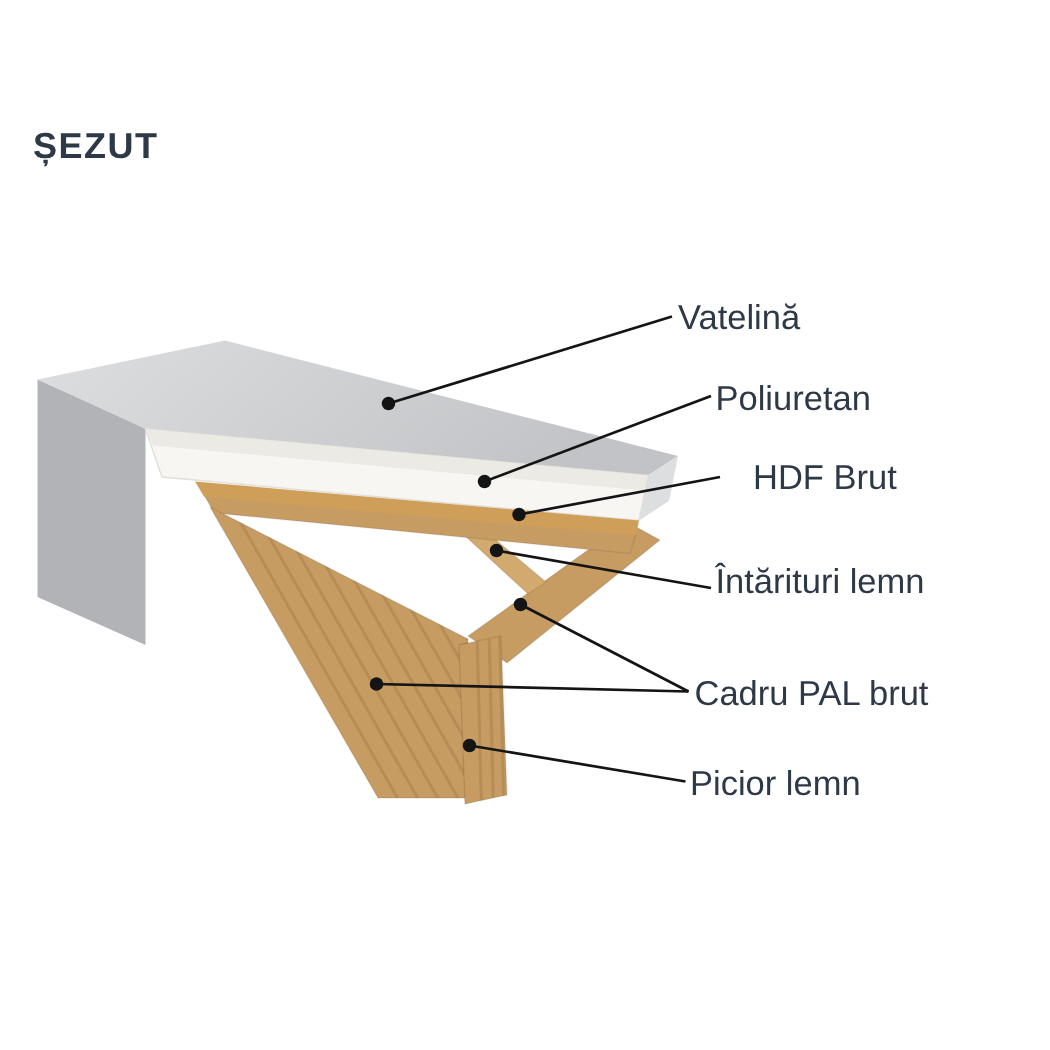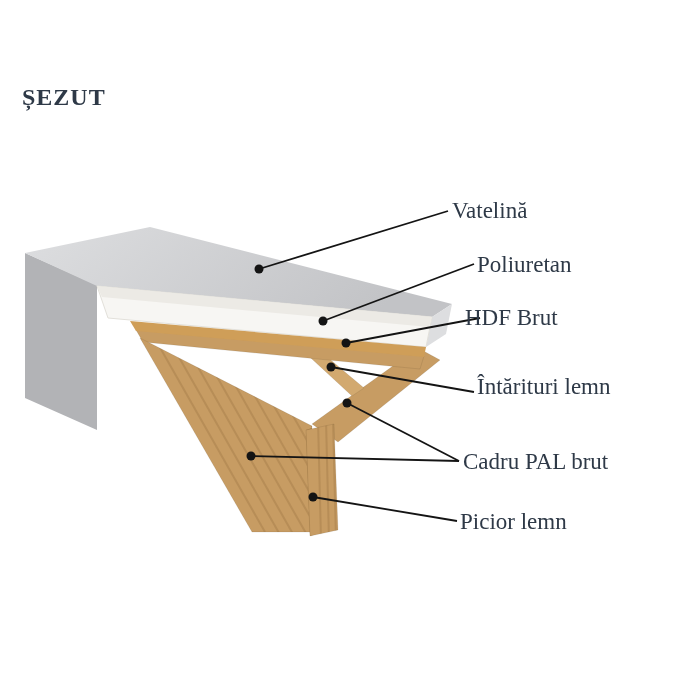--- a/index.html
+++ b/index.html
@@ -1,20 +1,20 @@
 <!DOCTYPE html>
 <html style="--text: #2e3947; --arrow: #141414; --fabric-gray: #c2c3c6; --fabric-gray-light: #dddee0; --fabric-gray-dark: #b2b3b6; --foam-white: #f7f6f3; --foam-shadow: #eceae5; --hdf: #cf9e58; --wood: #c79c63; --wood-light: #d2a96f; --wood-dark: #a97f46;"><head>
 <meta charset="utf-8">
 <style>
   html,body{margin:0;padding:0;background:#ffffff;}
   .canvas{
     position:relative;
     width:628px;height:700px;
     background:#ffffff;
-    font-family:Liberation Serif, serif;
+    font-family:Liberation Sans, sans-serif;
     overflow:hidden;
   }
   .diagram-title{
     position:absolute;
     left:22px;top:84px;
     font-size:24px;
     font-weight:bold;
     letter-spacing:1px;
     color:var(--text,#2e3947);
   }
@@ -111,18 +111,18 @@
       <circle class="arrow-dot" cx="347" cy="403" r="4.5"></circle>
     </g>
     <g>
       <line class="arrow-line" x1="457" y1="521" x2="313" y2="497"></line>
       <circle class="arrow-dot" cx="313" cy="497" r="4.5"></circle>
     </g>
   </svg>
 
   <div class="lbl" style="left:452px;top:197px">Vatelină</div>
   <div class="lbl" style="left:477px;top:251px">Poliuretan</div>
-  <div class="lbl" style="left:465px;top:304px">HDF Brut</div>
+  <div class="lbl" style="left:502px;top:304px">HDF Brut</div>
   <div class="lbl" style="left:477px;top:373px">Întărituri lemn</div>
   <div class="lbl" style="left:460px;top:508px">Picior lemn</div>
   <div class="lbl" style="left:463px;top:448px">Cadru PAL brut</div>
 
 </div>
 
 </body></html>

